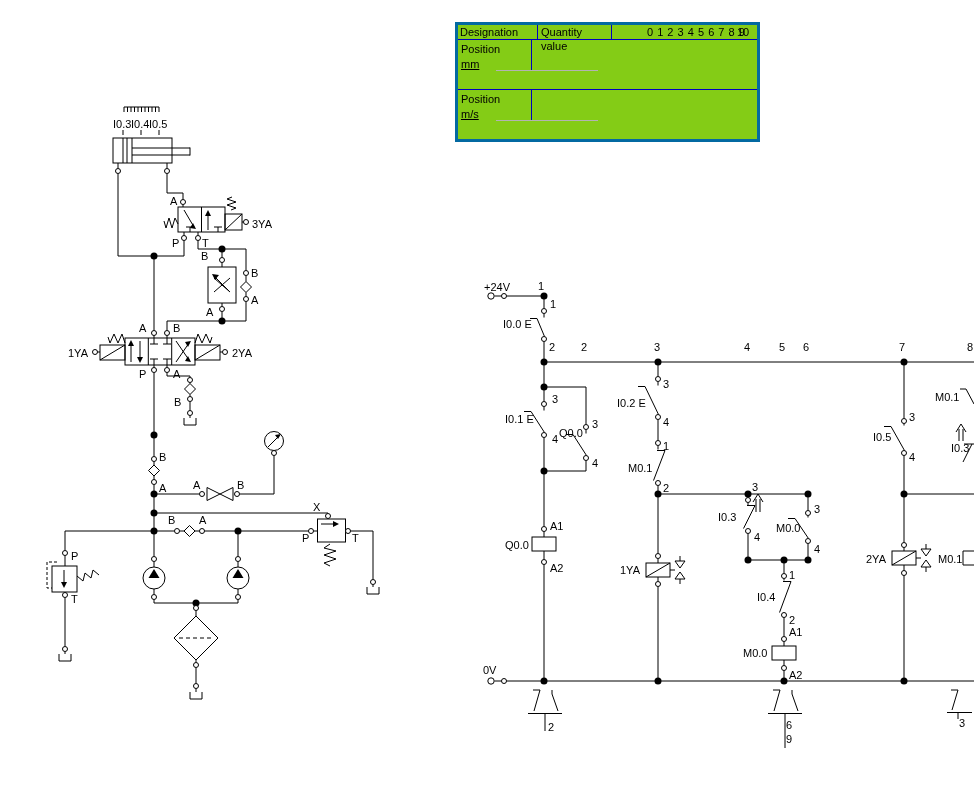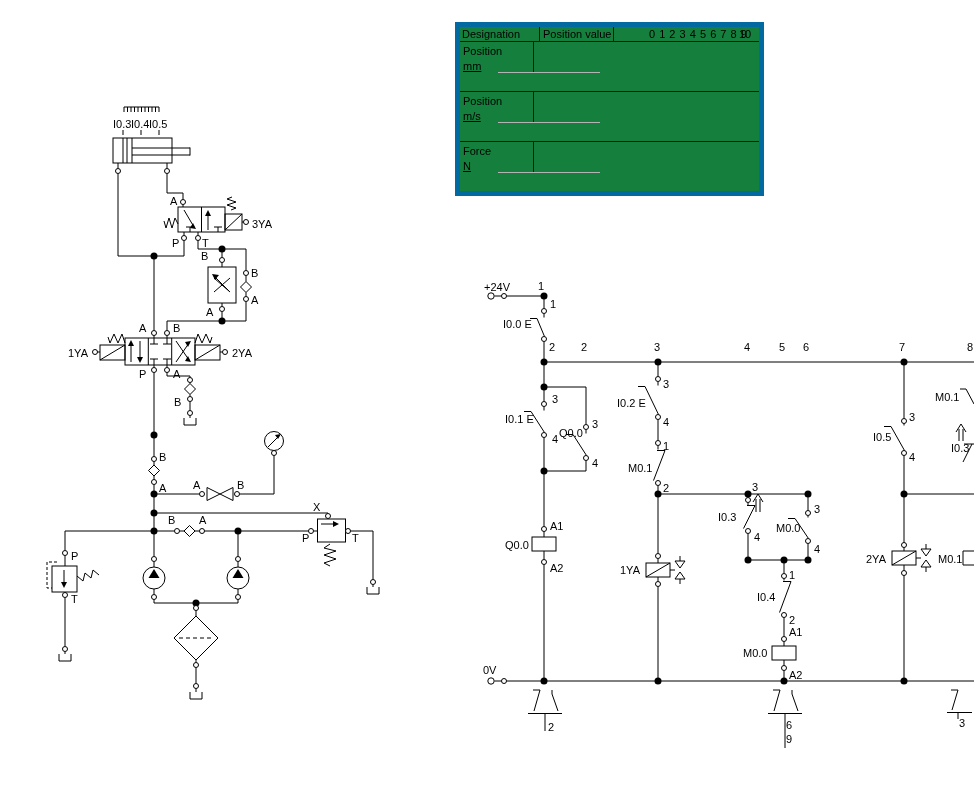--- a/index.html
+++ b/index.html
@@ -1,22 +1,22 @@
 <!DOCTYPE html>
 <html><head>
 <meta charset="utf-8">
 <style>
   html,body{margin:0;padding:0;background:#fff;width:974px;height:788px;overflow:hidden;
     font-family:"Liberation Sans",sans-serif;}
   #stage{position:absolute;left:0;top:0;width:974px;height:788px;background:#fff;}
   svg{position:absolute;left:0;top:0;}
   svg text{font-family:"Liberation Sans",sans-serif;font-size:11px;fill:#000;}
   
-  .mtable{position:absolute;left:455px;top:22px;width:299px;border:5px solid #0369a1;
-    background:#15803d;font-size:11px;color:#000;}
+  .mtable{position:absolute;left:455px;top:22px;width:299px;border:3px solid #0369a1;
+    background:#84cc16;font-size:11px;color:#000;}
   .mrow{display:flex;border-top:1px solid #0000bf;}
   .mrow.head{border-top:none;height:14px;line-height:14px;}
   .mrow.body{height:49px;flex-direction:column;}
   .c1{width:80px;border-right:1px solid #0000bf;padding-left:2px;box-sizing:border-box;}
   .c2{width:74px;border-right:1px solid #0000bf;padding-left:3px;box-sizing:border-box;}
   .c3{width:141px;position:relative;}
   .qname{margin-top:3px;}
   .qunit{margin-top:3px;text-decoration:underline;}
   .gridlines{position:absolute;left:38px;right:1px;top:0;bottom:2px;
     background:repeating-linear-gradient(to right,#b3b3b3 0 1px,transparent 1px 10.2px);
@@ -442,21 +442,21 @@
         <text x="548" y="731">2</text>
         <text x="786" y="729">6</text>
         <text x="786" y="743">9</text>
         <text x="959" y="727">3</text>
       </g>
 </svg>
 
 <div class="mtable">
   <div class="mrow head">
     <div class="c1">Designation</div>
-    <div class="c2">Position value</div>
+    <div class="c2">Quantity value</div>
     <div class="c3" id="axis-header">
           <span class="tick" style="left: 38px;">0</span>
           <span class="tick" style="left: 48.2px;">1</span>
           <span class="tick" style="left: 58.4px;">2</span>
           <span class="tick" style="left: 68.6px;">3</span>
           <span class="tick" style="left: 78.8px;">4</span>
           <span class="tick" style="left: 89px;">5</span>
           <span class="tick" style="left: 99.2px;">6</span>
           <span class="tick" style="left: 109.4px;">7</span>
           <span class="tick" style="left: 119.6px;">8</span>
@@ -477,25 +477,15 @@
   <div class="mrow body">
     <div class="c1"></div>
     <div class="c2">
       <div class="qname">Position</div>
       <div class="qunit">m/s</div>
     </div>
     <div class="c3">
           <div class="gridlines"></div>
         </div>
   </div>
-  <div class="mrow body">
-    <div class="c1"></div>
-    <div class="c2">
-      <div class="qname">Force</div>
-      <div class="qunit">N</div>
-    </div>
-    <div class="c3">
-          <div class="gridlines"></div>
-        </div>
-  </div>
 </div>
 
 </div>
 
 </body></html>

